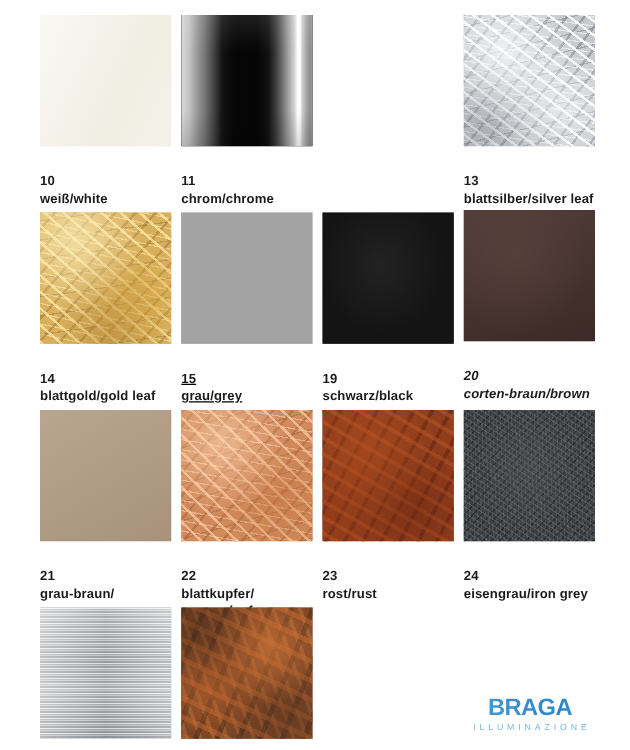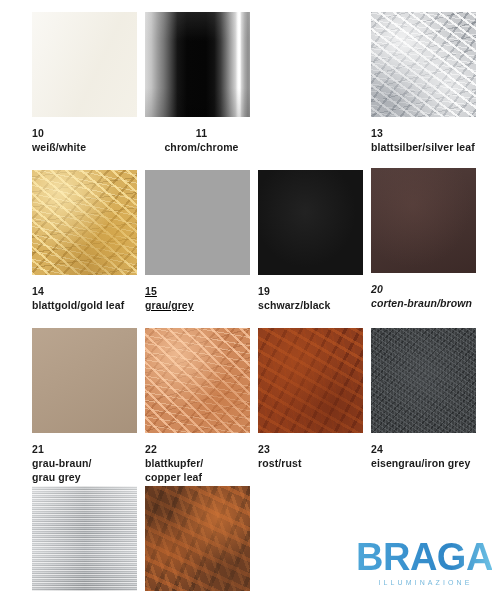--- a/index.html
+++ b/index.html
@@ -30,21 +30,21 @@
 
   .swatch-tile {
     width: 105px;
     height: 105px;
     position: relative;
     overflow: hidden;
     background: #cccccc;
   }
 
   .swatch-label {
-    margin-top: 10px;
+    margin-top: 22px;
     font-size: 10.5px;
     font-weight: bold;
     color: #1b1b1b;
     line-height: 1.32;
     letter-spacing: 0.1px;
   }
   .swatch-code {
     display: block;
     font-size: 10.5px;
     font-weight: bold;
@@ -243,21 +243,21 @@
     right:12px;
     bottom:14px;
     width:136px;
     text-align:center;
     user-select:none;
   }
   .brand-word{
     display:block;
     font-family:"Liberation Sans", sans-serif;
     font-weight:bold;
-    font-size:38px;
+    font-size:19px;
     line-height:1;
     letter-spacing:-0.5px;
     background:linear-gradient(90deg,#4da6d8 0%,#3b93cf 35%,#2f86c6 70%,#6dc1e4 100%);
     -webkit-background-clip:text;
     background-clip:text;
     color:transparent;
     -webkit-text-fill-color:transparent;
   }
   .brand-sub{
     display:block;
@@ -276,21 +276,21 @@
 <div id="swatch-grid">
     <div class="swatch-cell" style="left: 32px; top: 12px;">
       <div class="swatch-tile" style="background: rgb(243, 240, 231);">
         <div class="tex t-white"></div>
       </div>
       <div class="swatch-label">
         <span class="swatch-code">10</span>
         <span class="swatch-names">weiß/white</span>
       </div>
     </div>
-    <div class="swatch-cell" style="left: 145px; top: 12px; text-align: center;">
+    <div class="swatch-cell" style="left: 145px; top: 12px;">
       <div class="swatch-tile" style="background: rgb(5, 5, 5);">
         <div class="tex t-chrome"></div>
       </div>
       <div class="swatch-label">
         <span class="swatch-code">11</span>
         <span class="swatch-names">chrom/chrome</span>
       </div>
     </div>
     <div class="swatch-cell" style="left: 371px; top: 12px;">
       <div class="swatch-tile" style="background: rgb(199, 201, 204);">

